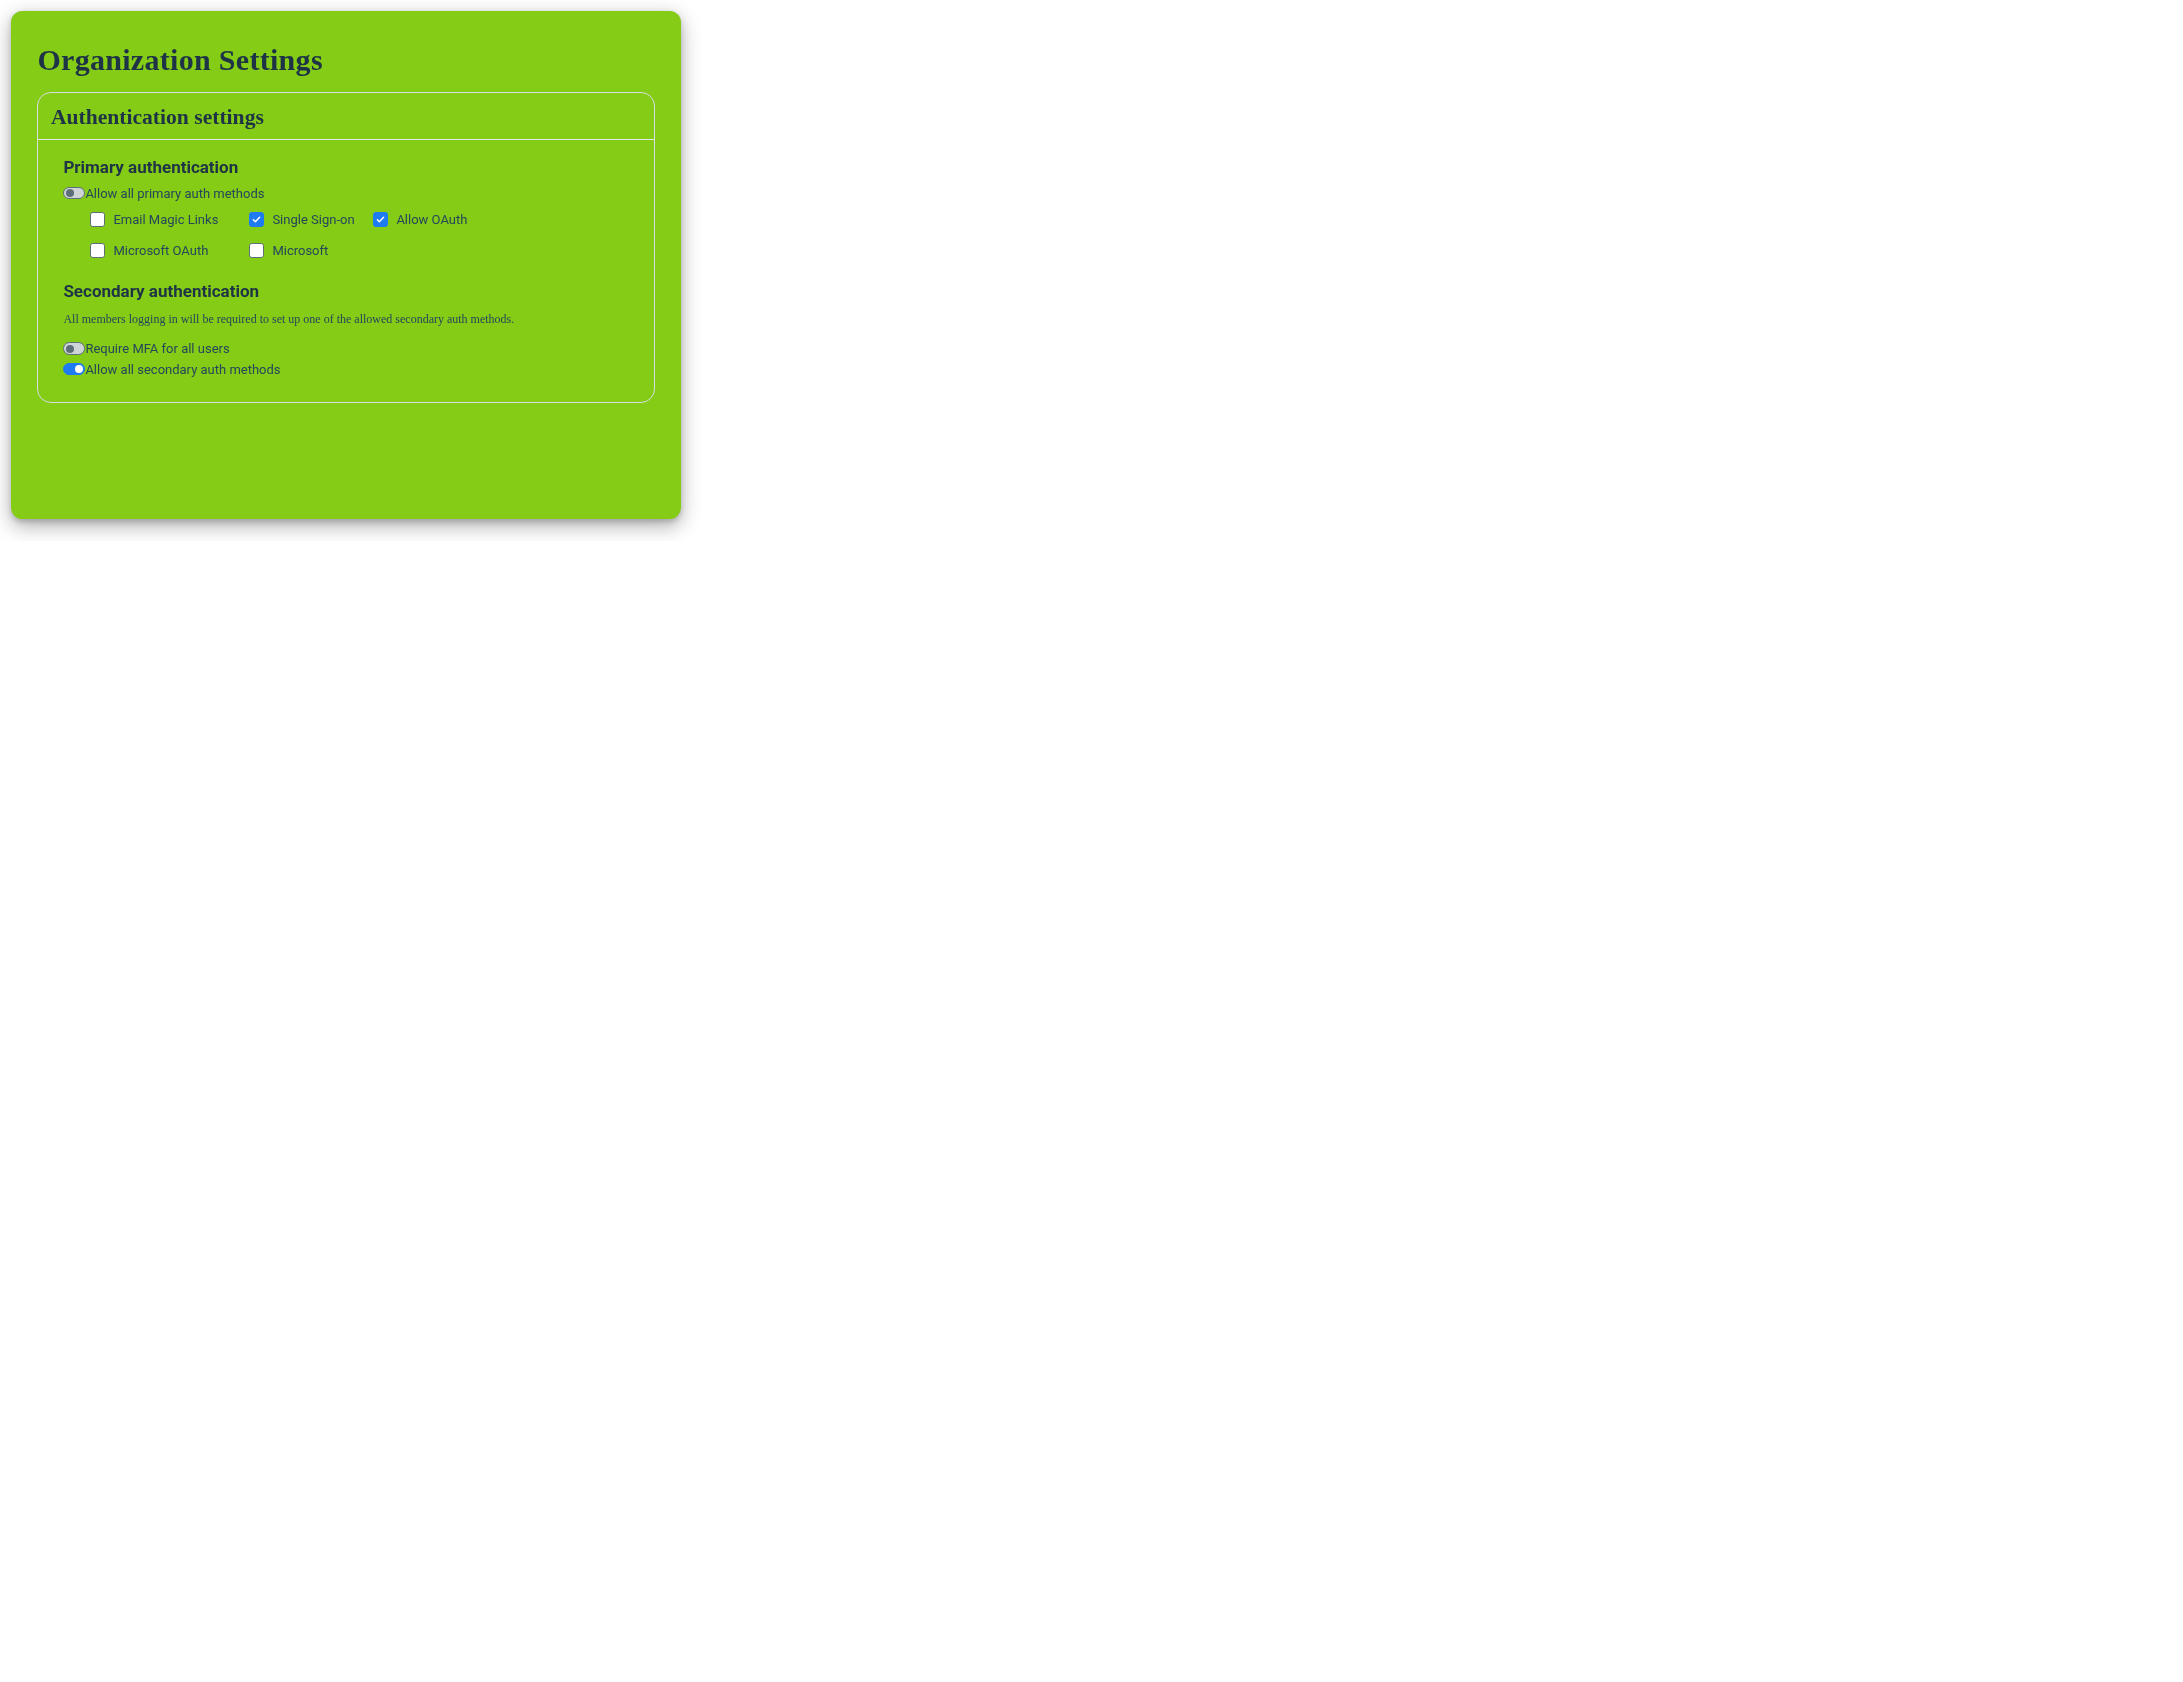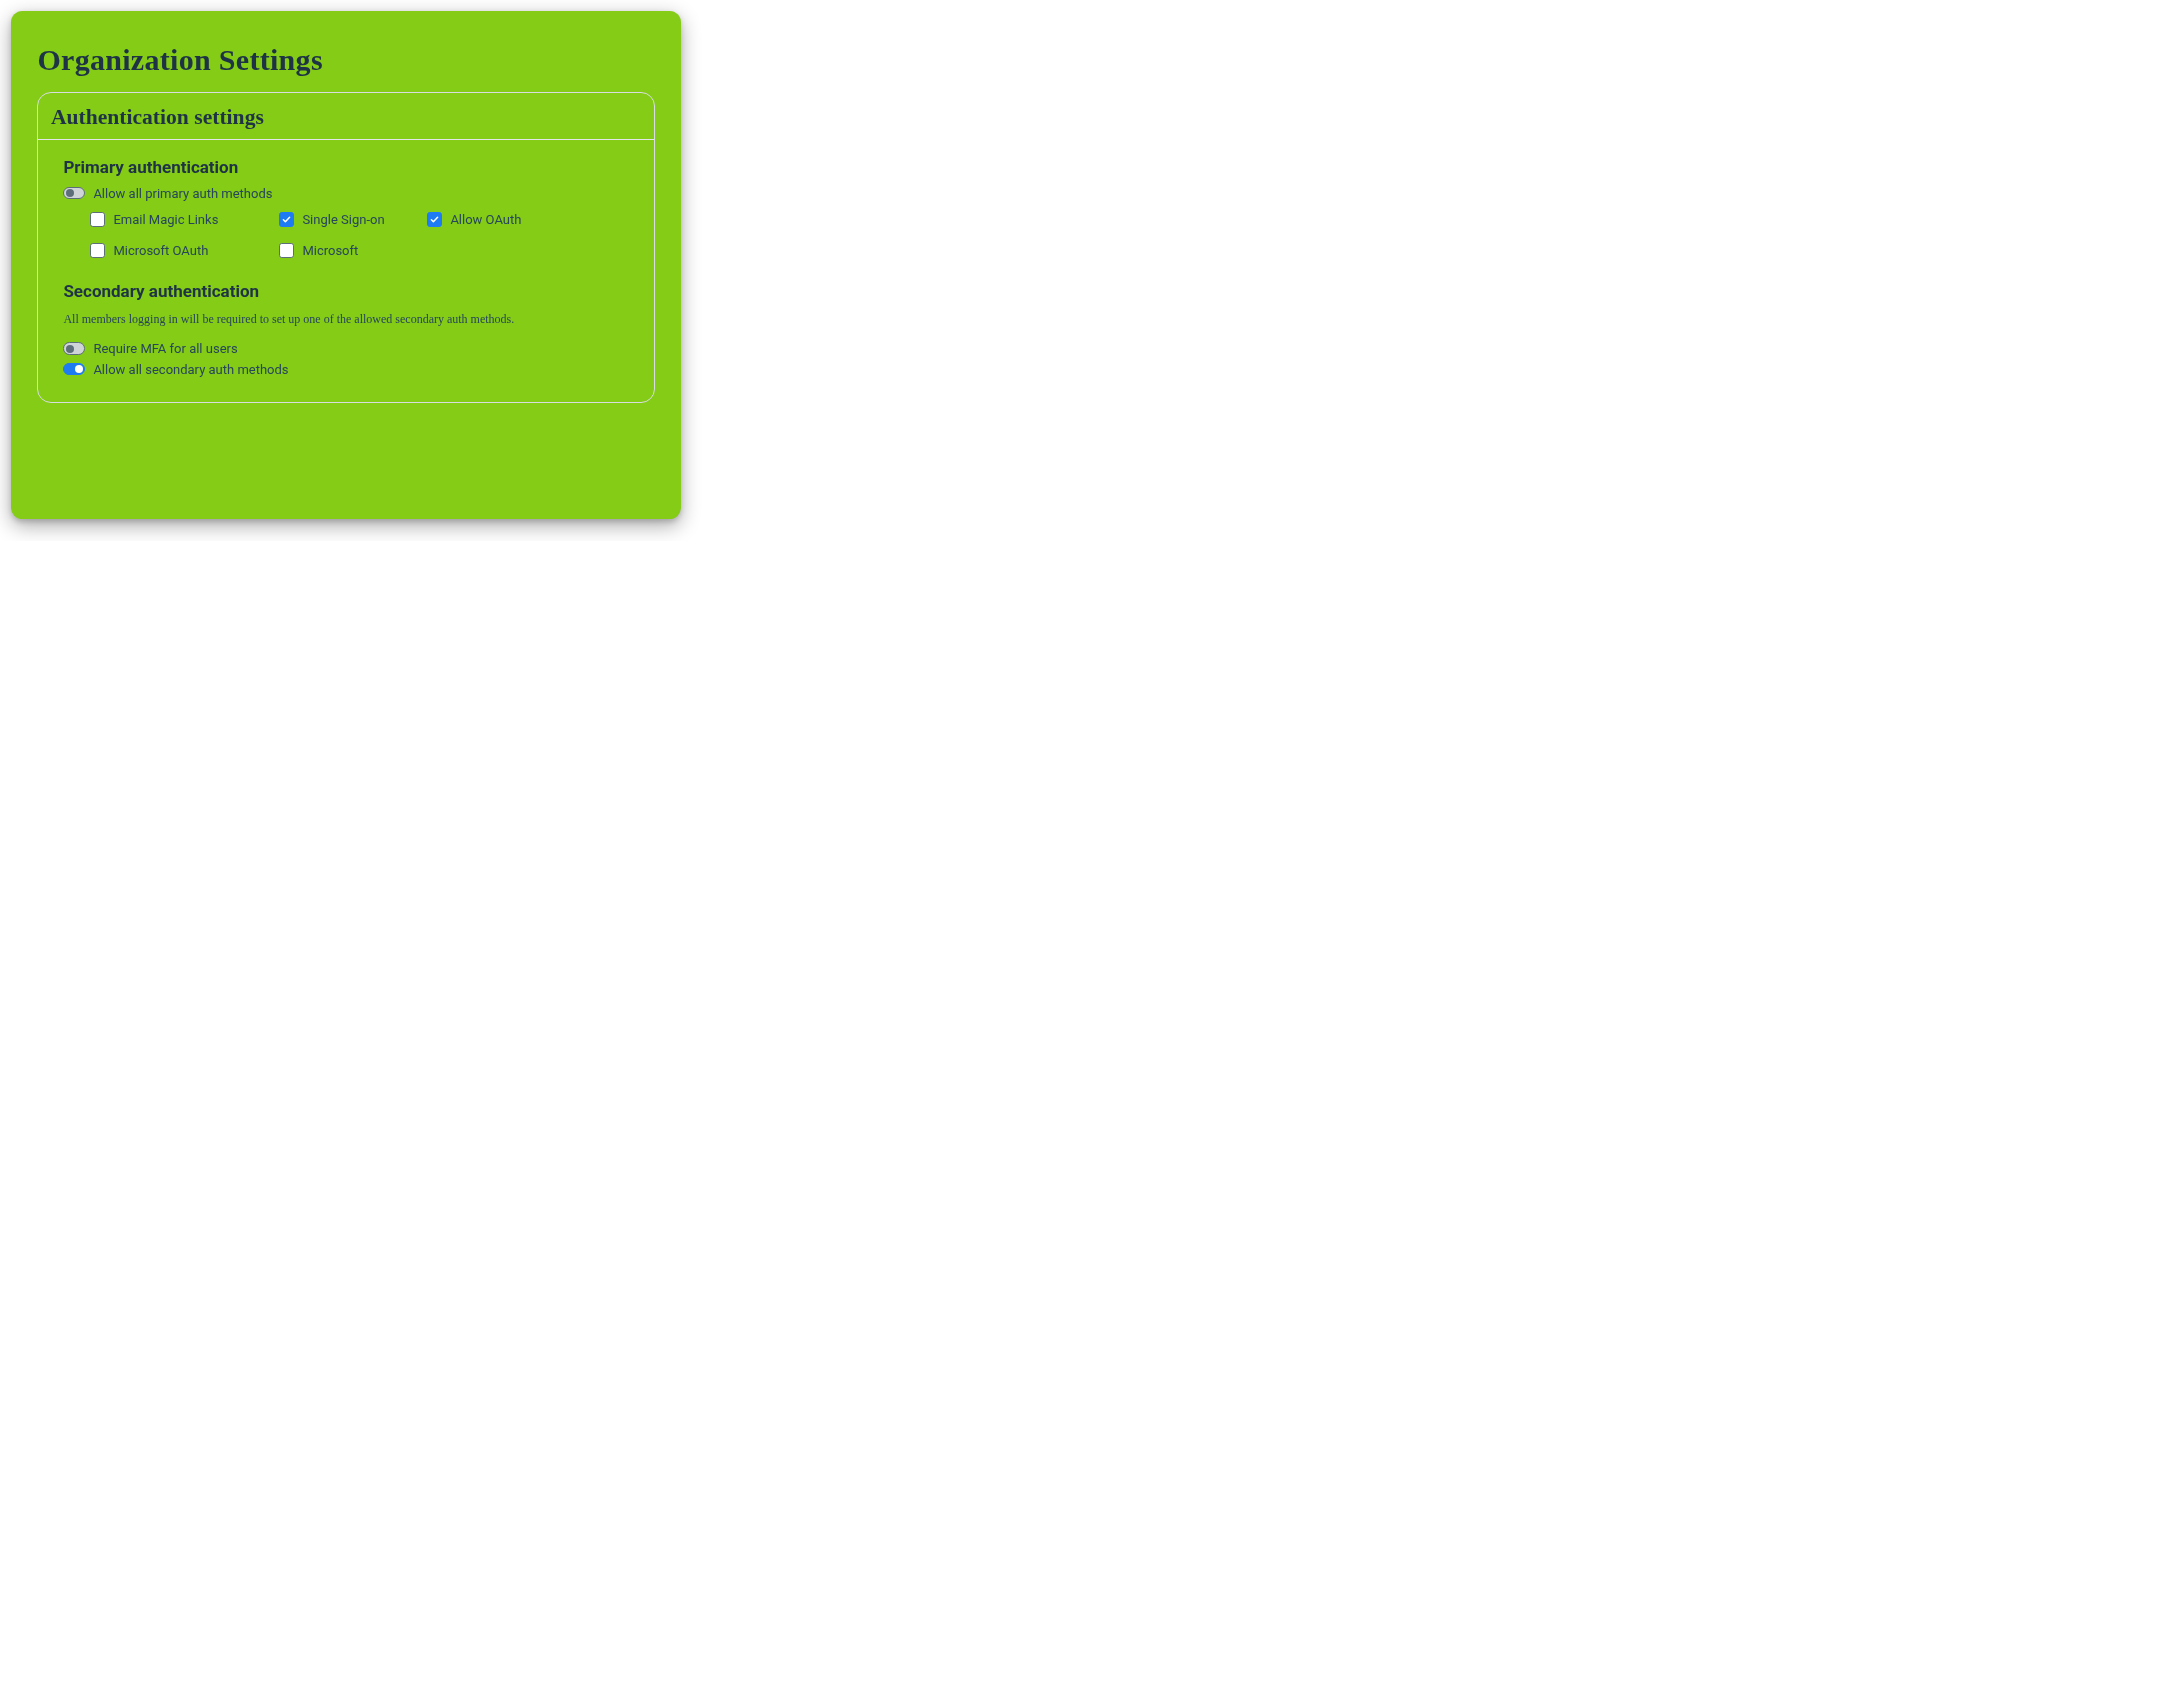--- a/index.html
+++ b/index.html
@@ -53,21 +53,20 @@
   }
   .section-title {
     font-weight: 700;
     font-size: 17px;
     margin: 0 0 9px 0;
     color: #1e3346;
   }
   .toggle-row {
     display: flex;
     align-items: center;
-    gap: 8px;
     margin: 5.7px 0;
     font-size: 13px;
     color: #27465b;
   }
   .toggle {
     width: 22px;
     height: 12.5px;
     border-radius: 6.3px;
     position: relative;
     flex-shrink: 0;
@@ -103,21 +102,21 @@
     margin: 5.7px 0 16px 0;
   }
   .method {
     display: flex;
     align-items: flex-start;
     gap: 8px;
     font-size: 13px;
     color: #27465b;
   }
   .method.col1 { width: 159px; }
-  .method.col2 { width: 148px; margin-left: 30px; }
+  .method.col2 { width: 124px; }
   .method.col3 { width: 148px; }
   .checkbox {
     width: 15px;
     height: 15px;
     border: 1.4px solid #5c6e78;
     border-radius: 2.8px;
     flex-shrink: 0;
     display: flex;
     align-items: center;
     justify-content: center;

